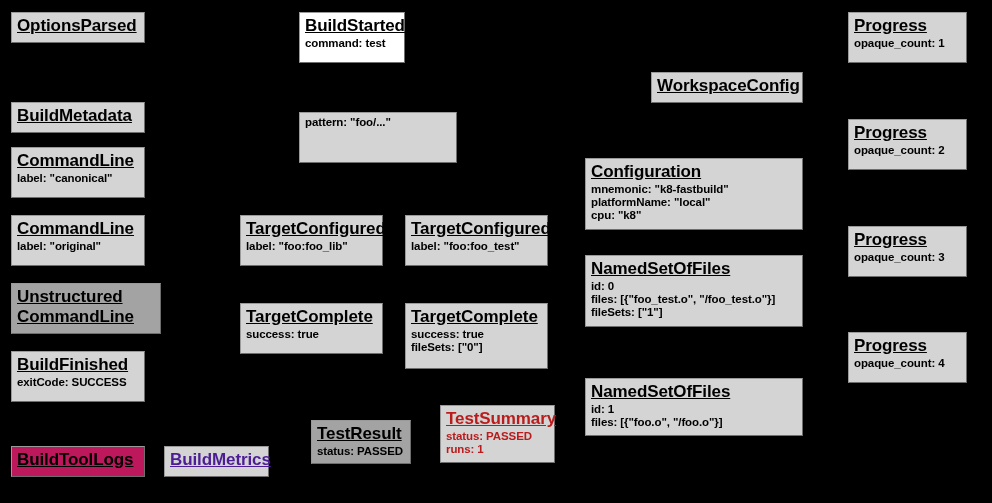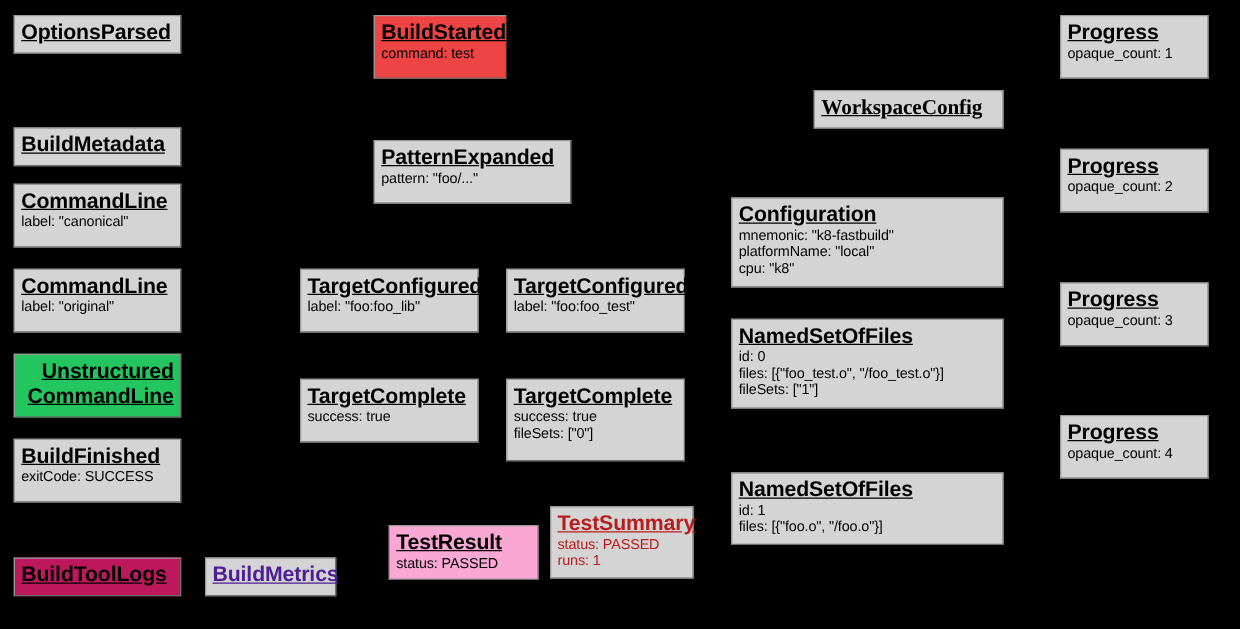--- a/index.html
+++ b/index.html
@@ -30,21 +30,21 @@
   .node-title {
     font-size: 17px;
     font-weight: bold;
     text-decoration: underline;
     white-space: pre-line;
     letter-spacing: -0.1px;
     margin-bottom: 1px;
   }
   .node-fields {
     font-size: 11.5px;
-    font-weight: normal;
+    font-weight: bold;
     white-space: pre-line;
     letter-spacing: -0.1px;
   }
   .node-fields:empty {
     display: none;
   }
 </style>
 </head>
 <body>
 
@@ -56,69 +56,68 @@
       <div class="node-title">BuildMetadata</div>
     </div>
     <div class="node" style="left: 11px; top: 147px; width: 134px; height: 51px; background: rgb(212, 212, 212); color: rgb(0, 0, 0);">
       <div class="node-title">CommandLine</div>
       <div class="node-fields">label: "canonical"</div>
     </div>
     <div class="node" style="left: 11px; top: 215px; width: 134px; height: 51px; background: rgb(212, 212, 212); color: rgb(0, 0, 0);">
       <div class="node-title">CommandLine</div>
       <div class="node-fields">label: "original"</div>
     </div>
-    <div class="node" style="left: 11px; top: 283px; width: 134px; height: 51px; background: #22c55e; color: rgb(0, 0, 0); text-align: right;">
+    <div class="node" style="left: 11px; top: 283px; width: 150px; height: 51px; background: #a3a3a3; color: rgb(0, 0, 0);">
       <div class="node-title">Unstructured
 CommandLine</div>
     </div>
     <div class="node" style="left: 11px; top: 351px; width: 134px; height: 51px; background: rgb(212, 212, 212); color: rgb(0, 0, 0);">
       <div class="node-title">BuildFinished</div>
       <div class="node-fields">exitCode: SUCCESS</div>
     </div>
     <div class="node" style="left: 11px; top: 446px; width: 134px; height: 31px; background: #be185d; color: rgb(0, 0, 0);">
       <div class="node-title">BuildToolLogs</div>
     </div>
     <div class="node" style="left: 164px; top: 446px; width: 105px; height: 31px; background: rgb(212, 212, 212); color: #4c1d95;">
       <div class="node-title">BuildMetrics</div>
     </div>
-    <div class="node" style="left: 299px; top: 12px; width: 106px; height: 51px; background: #ef4444; color: rgb(0, 0, 0);">
+    <div class="node" style="left: 299px; top: 12px; width: 106px; height: 51px; background: #ffffff; color: rgb(0, 0, 0);">
       <div class="node-title">BuildStarted</div>
       <div class="node-fields">command: test</div>
     </div>
     <div class="node" style="left: 299px; top: 112px; width: 158px; height: 51px; background: rgb(212, 212, 212); color: rgb(0, 0, 0);">
-      <div class="node-title">PatternExpanded</div>
       <div class="node-fields">pattern: "foo/..."</div>
     </div>
     <div class="node" style="left: 240px; top: 215px; width: 143px; height: 51px; background: rgb(212, 212, 212); color: rgb(0, 0, 0);">
       <div class="node-title">TargetConfigured</div>
       <div class="node-fields">label: "foo:foo_lib"</div>
     </div>
     <div class="node" style="left: 405px; top: 215px; width: 143px; height: 51px; background: rgb(212, 212, 212); color: rgb(0, 0, 0);">
       <div class="node-title">TargetConfigured</div>
       <div class="node-fields">label: "foo:foo_test"</div>
     </div>
     <div class="node" style="left: 240px; top: 303px; width: 143px; height: 51px; background: rgb(212, 212, 212); color: rgb(0, 0, 0);">
       <div class="node-title">TargetComplete</div>
       <div class="node-fields">success: true</div>
     </div>
     <div class="node" style="left: 405px; top: 303px; width: 143px; height: 66px; background: rgb(212, 212, 212); color: rgb(0, 0, 0);">
       <div class="node-title">TargetComplete</div>
       <div class="node-fields">success: true
 fileSets: ["0"]</div>
     </div>
-    <div class="node" style="left: 311px; top: 420px; width: 120px; height: 44px; background: #f9a8d4; color: rgb(0, 0, 0);">
+    <div class="node" style="left: 311px; top: 420px; width: 100px; height: 44px; background: #a3a3a3; color: rgb(0, 0, 0);">
       <div class="node-title">TestResult</div>
       <div class="node-fields">status: PASSED</div>
     </div>
     <div class="node" style="left: 440px; top: 405px; width: 115px; height: 58px; background: rgb(212, 212, 212); color: #b91c1c;">
       <div class="node-title">TestSummary</div>
       <div class="node-fields">status: PASSED
 runs: 1</div>
     </div>
-    <div class="node" style="left: 651px; top: 72px; width: 152px; height: 31px; background: rgb(212, 212, 212); color: rgb(0, 0, 0); font-family: Liberation Serif, serif;">
+    <div class="node" style="left: 651px; top: 72px; width: 152px; height: 31px; background: rgb(212, 212, 212); color: rgb(0, 0, 0);">
       <div class="node-title">WorkspaceConfig</div>
     </div>
     <div class="node" style="left: 585px; top: 158px; width: 218px; height: 72px; background: rgb(212, 212, 212); color: rgb(0, 0, 0);">
       <div class="node-title">Configuration</div>
       <div class="node-fields">mnemonic: "k8-fastbuild"
 platformName: "local"
 cpu: "k8"</div>
     </div>
     <div class="node" style="left: 585px; top: 255px; width: 218px; height: 72px; background: rgb(212, 212, 212); color: rgb(0, 0, 0);">
       <div class="node-title">NamedSetOfFiles</div>

